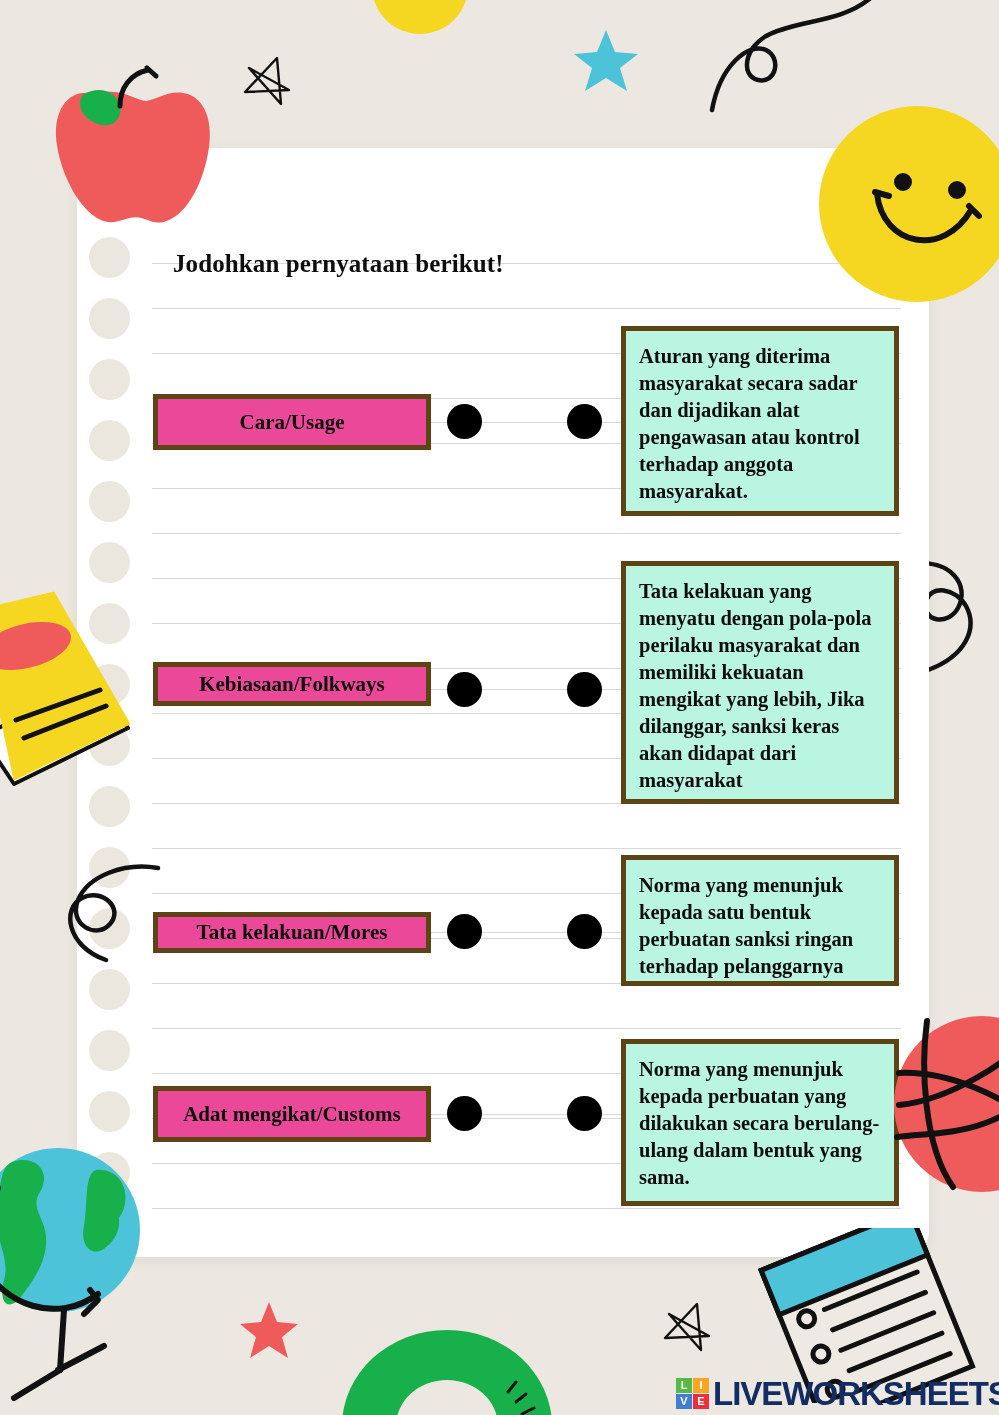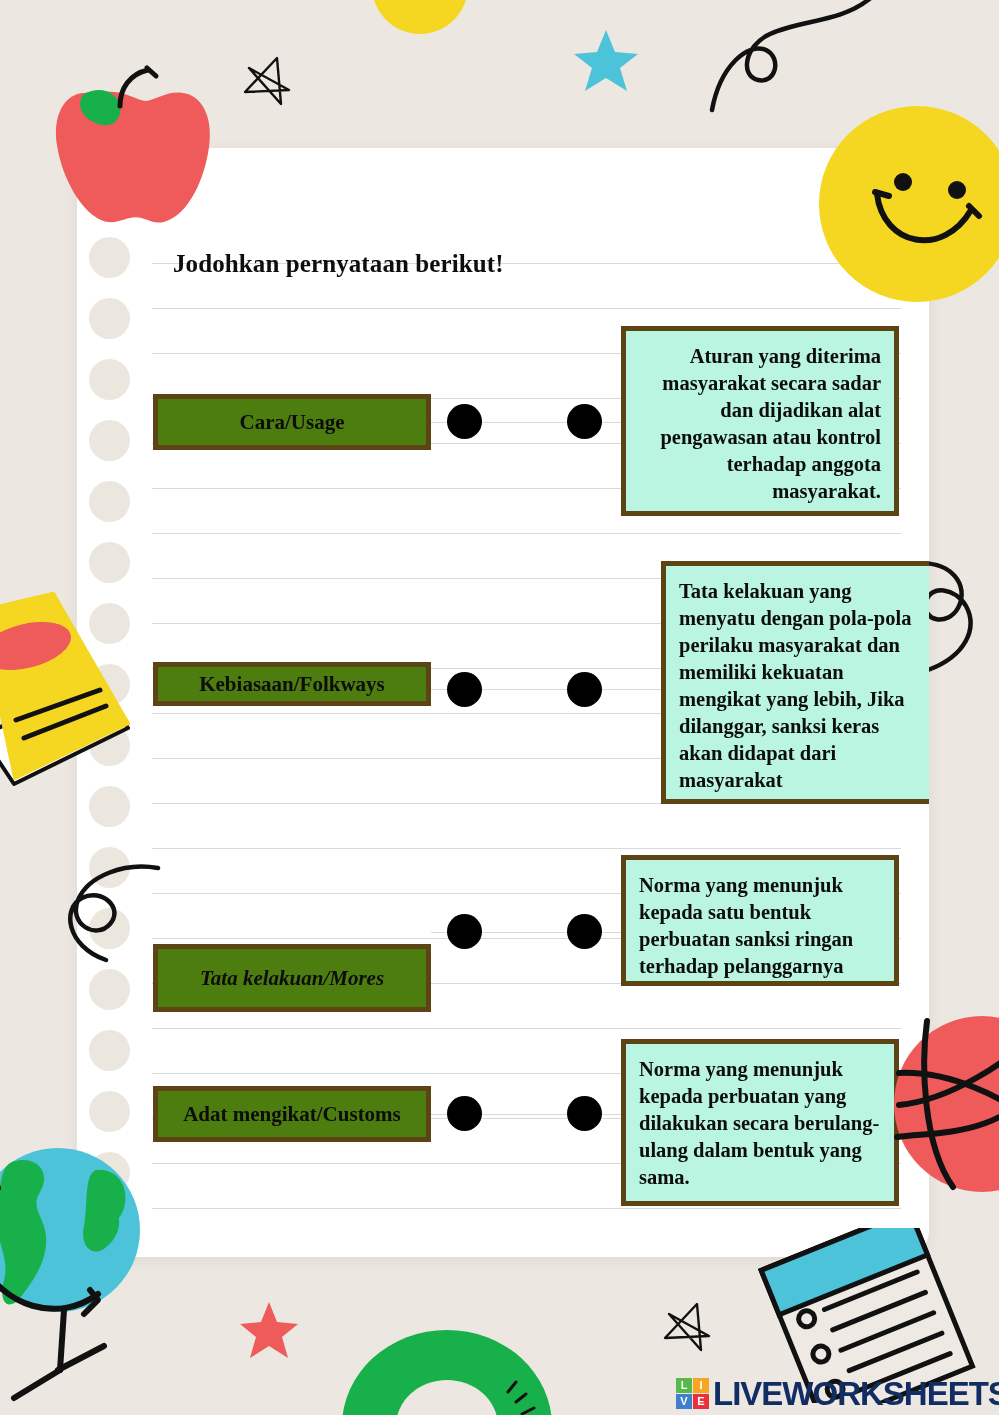--- a/index.html
+++ b/index.html
@@ -70,21 +70,21 @@
   .row {
     position: absolute;
     left: 0; right: 0;
   }
 
   .term-box {
     position: absolute;
     left: 76px;
     width: 278px;
     border: 5px solid #5c4414;
-    background: #4d7c0f;
+    background: #ec4899;
     display: flex;
     align-items: center;
     justify-content: center;
     text-align: center;
     font-size: 21px;
     font-weight: bold;
     color: #0d0d0d;
     padding: 6px 8px;
   }
 
@@ -266,34 +266,34 @@
   <div id="content">
 
     <div class="heading" id="title-line">Jodohkan pernyataan berikut!</div>
 
 
     <div class="row">
       <div class="connector" style="top:274px"></div>
       <div class="term-box" style="top:246px; height:56px;">Cara/Usage</div>
       <div class="dot left" style="top:256px"></div>
       <div class="dot right" style="top:256px"></div>
-      <div class="answer-box" style="top:178px; height:190px;text-align:right;">Aturan yang diterima masyarakat secara sadar dan dijadikan alat pengawasan atau kontrol terhadap anggota masyarakat.</div>
+      <div class="answer-box" style="top:178px; height:190px;">Aturan yang diterima masyarakat secara sadar dan dijadikan alat pengawasan atau kontrol terhadap anggota masyarakat.</div>
     </div>
 
     <div class="row">
       <div class="connector" style="top:541px"></div>
       <div class="term-box" style="top:514px; height:44px;">Kebiasaan/Folkways</div>
       <div class="dot left" style="top:524px"></div>
       <div class="dot right" style="top:524px"></div>
-      <div class="answer-box" style="top:413px; height:243px;margin-left:40px;">Tata kelakuan yang menyatu dengan pola-pola perilaku masyarakat dan memiliki kekuatan mengikat yang lebih, Jika dilanggar, sanksi keras akan didapat dari masyarakat</div>
+      <div class="answer-box" style="top:413px; height:243px;">Tata kelakuan yang menyatu dengan pola-pola perilaku masyarakat dan memiliki kekuatan mengikat yang lebih, Jika dilanggar, sanksi keras akan didapat dari masyarakat</div>
     </div>
 
     <div class="row">
       <div class="connector" style="top:784px"></div>
-      <div class="term-box" style="top:796px; height:68px;font-style:italic;">Tata kelakuan/Mores</div>
+      <div class="term-box" style="top:764px; height:41px;">Tata kelakuan/Mores</div>
       <div class="dot left" style="top:766px"></div>
       <div class="dot right" style="top:766px"></div>
       <div class="answer-box" style="top:707px; height:131px;">Norma yang menunjuk kepada satu bentuk perbuatan sanksi ringan terhadap pelanggarnya</div>
     </div>
 
     <div class="row">
       <div class="connector" style="top:966px"></div>
       <div class="term-box" style="top:938px; height:56px;">Adat mengikat/Customs</div>
       <div class="dot left" style="top:948px"></div>
       <div class="dot right" style="top:948px"></div>

